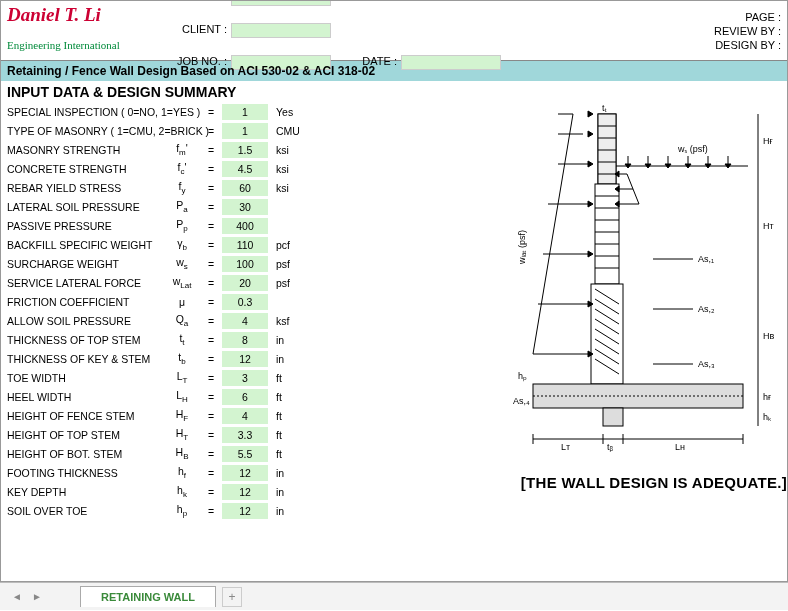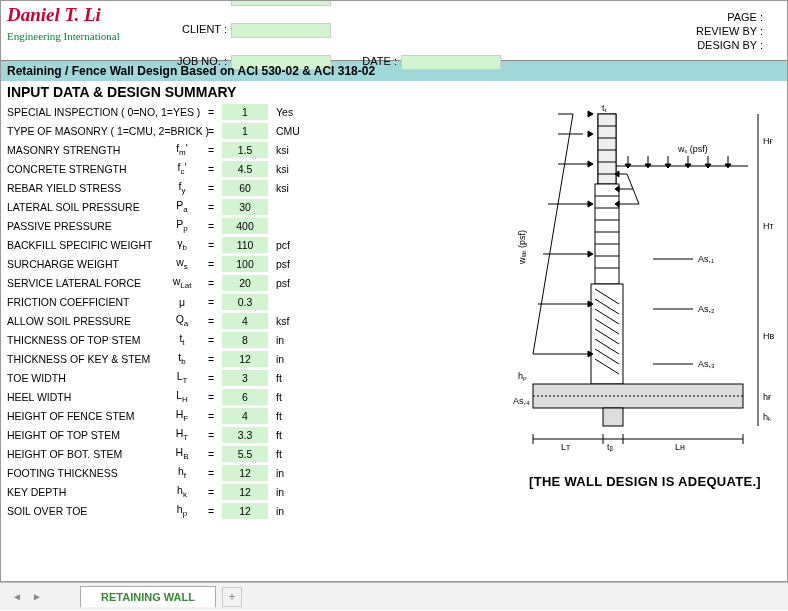--- a/index.html
+++ b/index.html
@@ -33,21 +33,21 @@
     font-weight: bold;
     color: #cc0033;
     font-size: 19px;
     line-height: 1;
     white-space: nowrap;
   }
   .logo-sub {
     font-family: "Times New Roman", serif;
     color: #008a3a;
     font-size: 11px;
-    margin-top: 6px;
+    margin-top: 15px;
     white-space: nowrap;
   }
   .hdr-mid {
     flex: 1;
     display: grid;
     grid-template-columns: 70px 100px 70px 100px;
     align-content: center;
     font-size: 11px;
     color: #000;
     row-gap: 17px;
@@ -55,21 +55,21 @@
   .hdr-mid .lbl { text-align: right; padding-right: 4px; }
   .hdr-mid .val { background: #d3f4d0; height: 15px; border: 1px solid #ccc; }
   .hdr-right {
     width: 190px;
     display: flex;
     flex-direction: column;
     justify-content: center;
     font-size: 11px;
     row-gap: 2px;
   }
-  .hdr-right div { text-align: right; padding-right: 24px; }
+  .hdr-right div { text-align: right; padding-right: 6px; }
   .title-bar {
     background: #a0d7da;
     font-weight: bold;
     font-size: 12px;
     padding: 3px 6px;
     color: #000;
   }
   .section-title {
     font-weight: bold;
     font-size: 14px;
@@ -105,23 +105,23 @@
   }
   .row .unit { padding-left: 6px; white-space: nowrap; }
   sub { font-size: 8px; }
   .diagram {
     flex: 1;
     position: relative;
     padding-top: 2px;
   }
   .diagram svg { display: block; }
   .adequate {
-    text-align: center;
+    text-align: right;
     font-weight: bold;
-    font-size: 13px;
+    font-size: 15px;
     margin-top: 10px;
     letter-spacing: .3px;
   }
   .tabs {
     height: 28px;
     background: #f3f3f3;
     border-top: 1px solid #bbb;
     display: flex;
     align-items: center;
     font-size: 11px;

